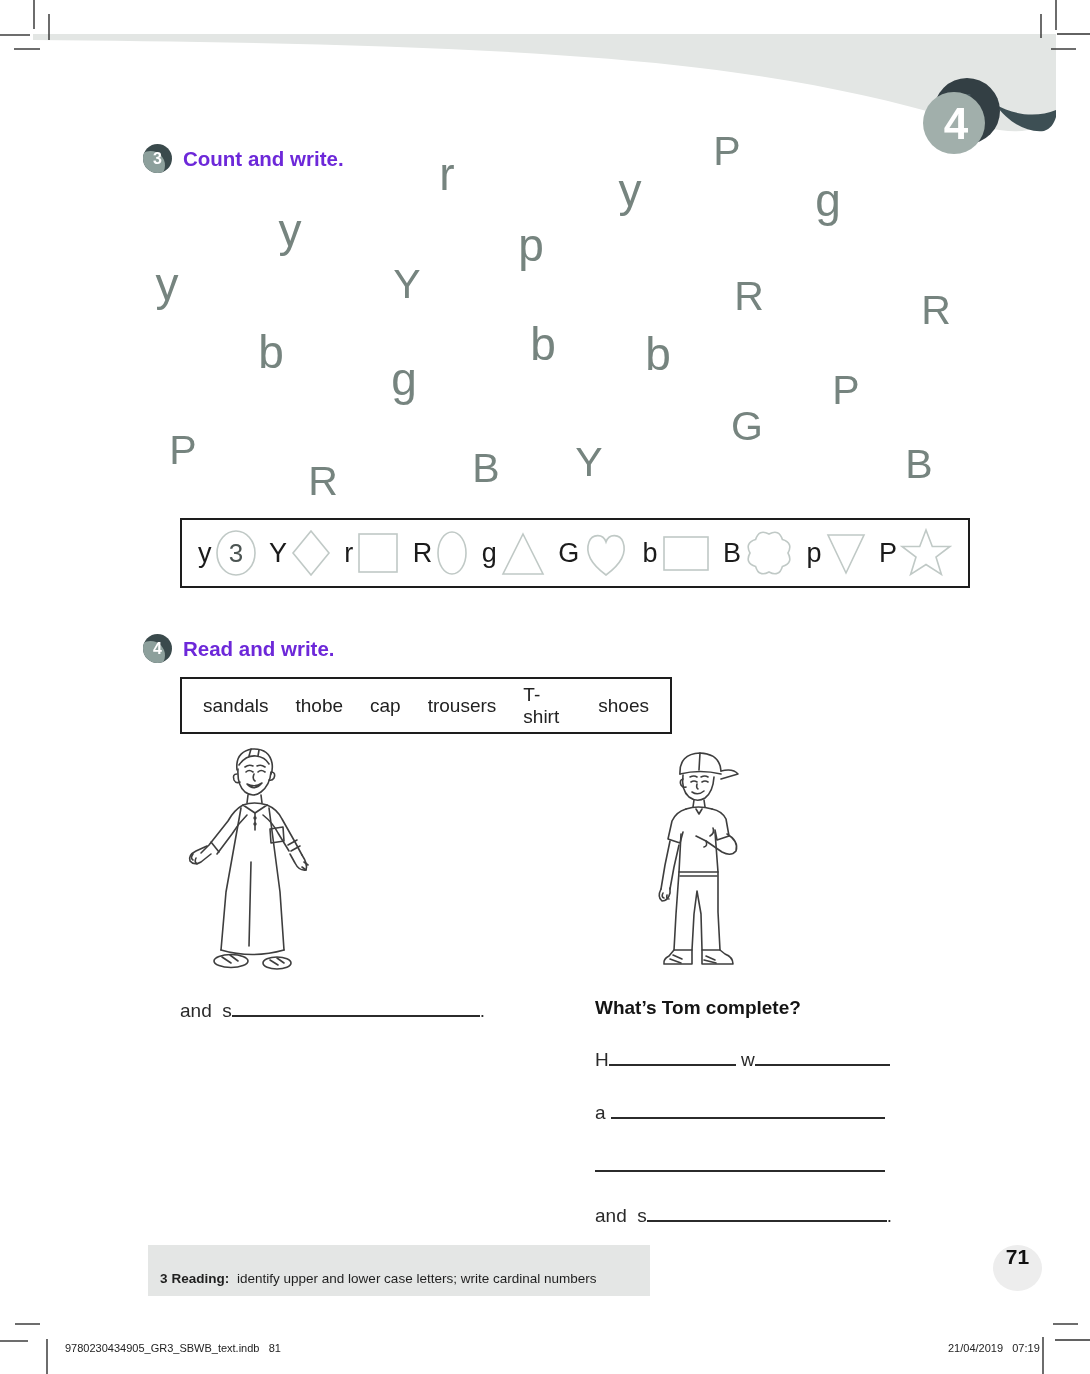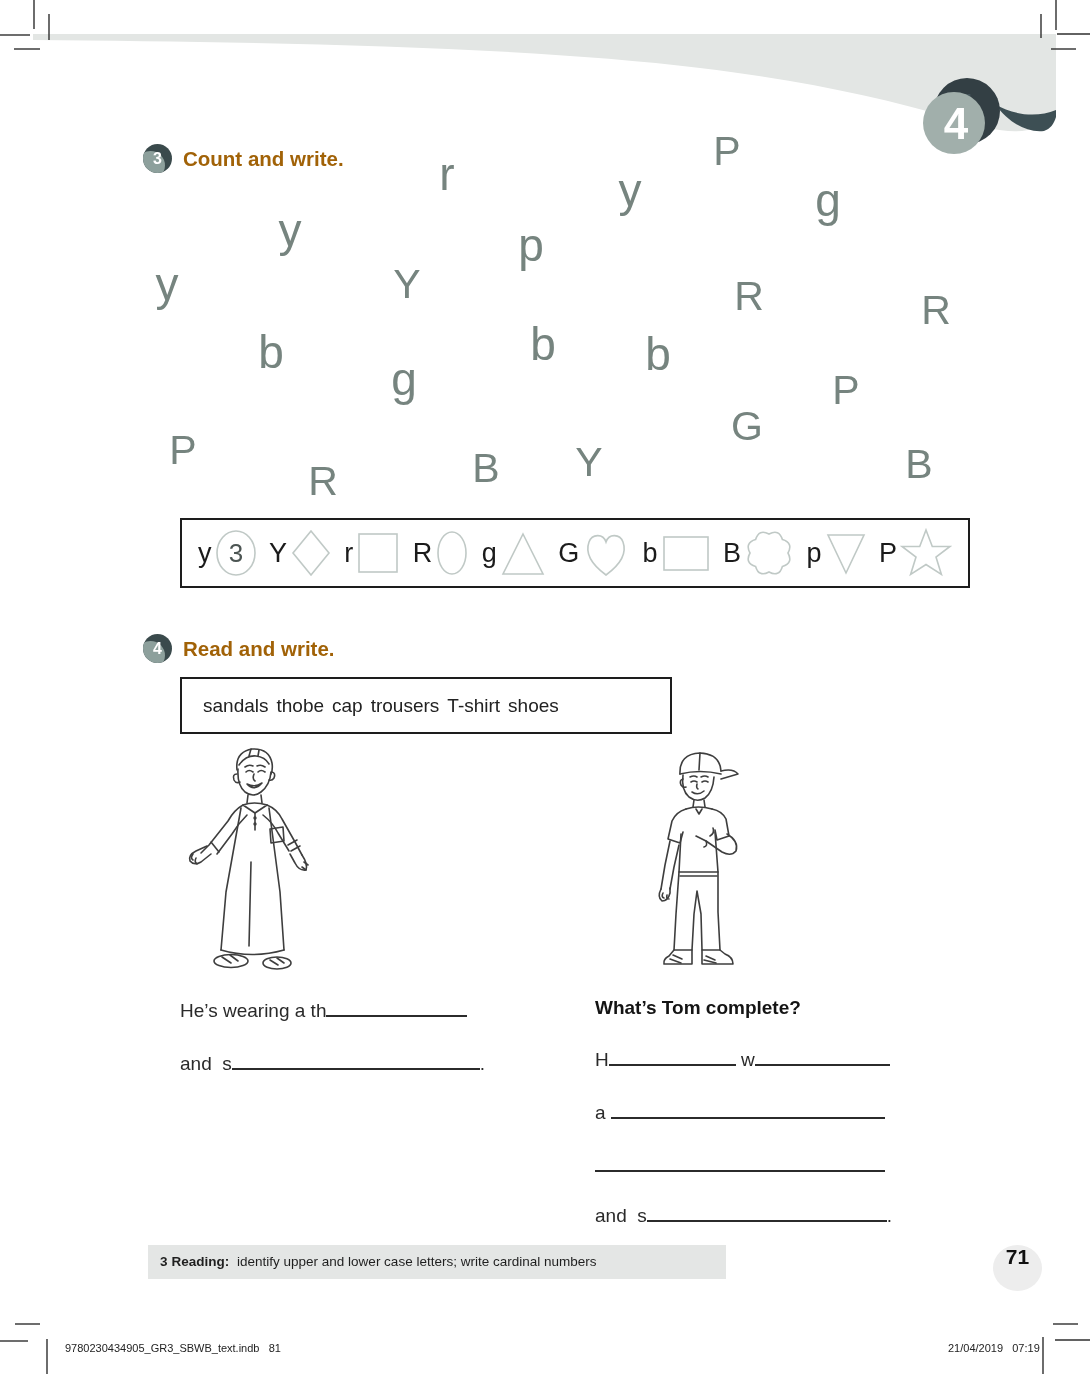--- a/index.html
+++ b/index.html
@@ -26,21 +26,21 @@
   }
   .sec-badge::after{
     content:"";position:absolute;left:-7px;top:7px;width:29px;height:29px;border-radius:50%;
     background:#8da09c;
   }
   .sec-badge span{
     position:absolute;left:0;top:0;width:100%;height:100%;z-index:2;
     display:flex;align-items:center;justify-content:center;
     color:#fff;font-size:16px;font-weight:bold;
   }
-  .sec-title{font-size:20.5px;font-weight:bold;color:#a16207;}
+  .sec-title{font-size:20.5px;font-weight:bold;color:#6d28d9;}
 
   
   .letter-field{position:absolute;left:0;top:0;width:1090px;height:510px;}
   .scatter{
     position:absolute;transform:translate(-50%,-55%);color:#76847f;line-height:1;
     font-family:"Liberation Sans",sans-serif;
   }
   .scatter.low{font-size:46px;}
   .scatter.cap{font-size:41px;}
 
@@ -52,41 +52,41 @@
   }
   .ans-item{display:flex;align-items:center;gap:3px;}
   .ans-letter{font-size:27px;color:#1b1b1b;}
   .ans-shape svg{display:block;}
   .ans-shape .outline{fill:none;stroke:#c0c9c6;stroke-width:1.6px;}
   .shape-value{font-size:26px;fill:#4c5553;}
 
   
   .word-box{
     position:absolute;left:180px;top:677px;width:492px;height:57px;box-sizing:border-box;
-    border:2.5px solid #1d1d1d;display:flex;align-items:center;gap:8px;padding:0 21px;
+    border:2.5px solid #1d1d1d;display:flex;align-items:center;gap:27px;padding:0 21px;
     font-size:19px;color:#222;
   }
   .figure{position:absolute;}
   .figure path,.figure line,.figure ellipse,.figure circle{
     fill:none;stroke:#3e3e3e;stroke-width:1.6;stroke-linecap:round;stroke-linejoin:round;
   }
 
   
   .qa{position:absolute;width:320px;font-size:19px;color:#2a2a2a;}
   .qa .q{font-weight:bold;color:#141414;margin:0 0 27px 0;white-space:pre-wrap;}
   .qa .line{margin:0 0 28px 0;white-space:pre-wrap;}
   .blank{
     display:inline-block;height:0.95em;vertical-align:baseline;
     border-bottom:2px solid #2b2b2b;
   }
 
   
   .footer-notes{
-    position:absolute;left:148px;top:1245px;width:578px;box-sizing:border-box;
-    background:#e4e6e5;padding:7px 12px 8px 12px;font-size:13.5px;color:#1f1f1f;
+    position:absolute;left:148px;top:1245px;width:502px;box-sizing:border-box;
+    background:#e4e6e5;padding:24px 12px 8px 12px;font-size:13.5px;color:#1f1f1f;
   }
   .note-line{line-height:1.42;white-space:pre-wrap;}
   .note-line b{margin-right:4px;}
   .page-circle{
     position:absolute;left:993px;top:1245px;width:49px;height:46px;border-radius:50%;
     background:#ededed;display:flex;align-items:flex-start;justify-content:center;
     font-size:21px;font-weight:bold;color:#111;
   }
   .print-info{position:absolute;font-size:11px;color:#232323;white-space:pre;}
   .print-left{left:65px;top:1342px;}
@@ -319,21 +319,20 @@
     <path d="M72,97 L62,92 M72,97 q2,5 -2,6 M76,92 q5,-3 3,-8"></path>
     <path d="M45,128 L42,170 L40,206 L58,206 L60,170 L63,147 L67,170 L68,206 L86,206 L84,168 L84,128"></path>
     <path d="M46,132 L83,132"></path>
     <path d="M40,206 L35,212 Q29,215 30,220 L58,220 L58,206"></path>
     <path d="M39,211 l9,4 M36,215 l11,4"></path>
     <path d="M68,206 L68,220 L99,220 Q99,213 91,210 L86,206"></path>
     <path d="M72,212 l9,4 M70,216 l12,3"></path>
   </svg>
 
   <div class="qa" style="left:180px;top:997px;">
-    <p class="line"><span>He’s wearing a th</span><span class="blank" style="width:141px;"></span></p>
     <p class="line"><span>and  s</span><span class="blank" style="width:248px;"></span><span>.</span></p>
   </div>
 
   <div class="qa" style="left:595px;top:997px;">
     <p class="q">What’s Tom complete?</p>
     <p class="line"><span>H</span><span class="blank" style="width:127px;"></span><span> w</span><span class="blank" style="width:135px;"></span></p>
     <p class="line"><span>a </span><span class="blank" style="width:274px;"></span></p>
     <p class="line" style="margin-bottom:25px;"><span class="blank" style="width:290px;"></span></p>
     <p class="line"><span>and  s</span><span class="blank" style="width:240px;"></span><span>.</span></p>
   </div>

